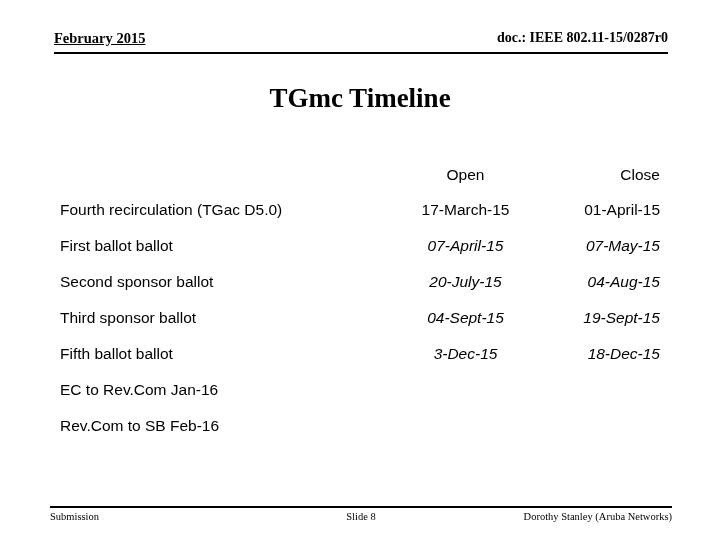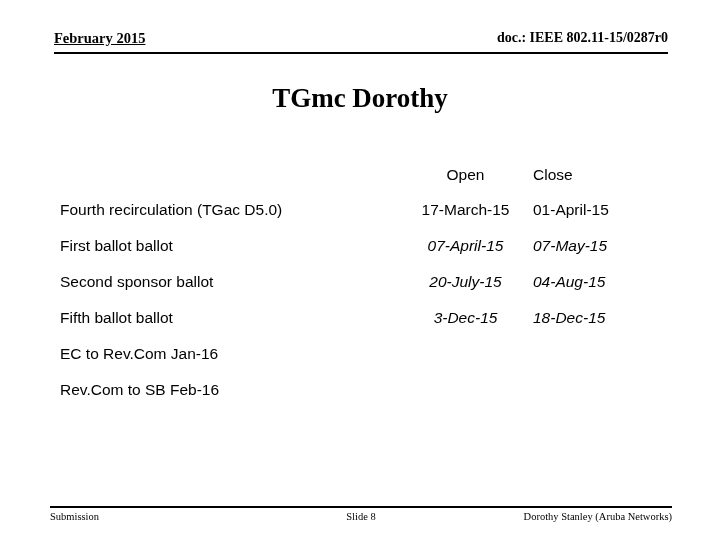--- a/index.html
+++ b/index.html
@@ -75,21 +75,21 @@
     padding: 0;
     margin: 16px;
     height: 36px;
     vertical-align: middle;
     font-weight: normal;
     font-size: 15.5px;
     white-space: nowrap;
   }
   #timeline-table .col-task   { width: 338px; text-align: left; }
   #timeline-table .col-open   { width: 135px; text-align: center; }
-  #timeline-table .col-close  { width: 127px; text-align: left; }
+  #timeline-table .col-close  { width: 127px; text-align: right; }
 
   #timeline-table thead th { height: 34px; }
   #timeline-table thead th.col-task { text-align: left; }
 
   .date-italic { font-style: italic; }
   .date-plain  { font-style: normal; }
 
   
   #slide-footer {
     position: absolute;
@@ -123,21 +123,21 @@
   }
 </style>
 </head>
 <body>
 
 <div id="slide-header">
   <div class="hdr-left">February 2015</div>
   <div class="hdr-right">doc.: IEEE 802.11-15/0287r0</div>
 </div>
 
-<div id="slide-title">TGmc Dorothy</div>
+<div id="slide-title">TGmc Timeline</div>
 
 <table id="timeline-table">
   <thead>
     <tr>
       <th class="col-task"></th>
       <th class="col-open">Open</th>
       <th class="col-close">Close</th>
     </tr>
   </thead>
   <tbody id="timeline-body">
@@ -150,20 +150,25 @@
         <td class="col-task">First ballot ballot</td>
         <td class="col-open date-italic">07-April-15</td>
         <td class="col-close date-italic">07-May-15</td>
       </tr>
       <tr>
         <td class="col-task">Second sponsor ballot</td>
         <td class="col-open date-italic">20-July-15</td>
         <td class="col-close date-italic">04-Aug-15</td>
       </tr>
       <tr>
+        <td class="col-task">Third sponsor ballot</td>
+        <td class="col-open date-italic">04-Sept-15</td>
+        <td class="col-close date-italic">19-Sept-15</td>
+      </tr>
+      <tr>
         <td class="col-task">Fifth ballot ballot</td>
         <td class="col-open date-italic">3-Dec-15</td>
         <td class="col-close date-italic">18-Dec-15</td>
       </tr>
       <tr>
         <td class="col-task">EC to Rev.Com Jan-16</td>
         <td class="col-open date-plain"></td>
         <td class="col-close date-plain"></td>
       </tr>
       <tr>

